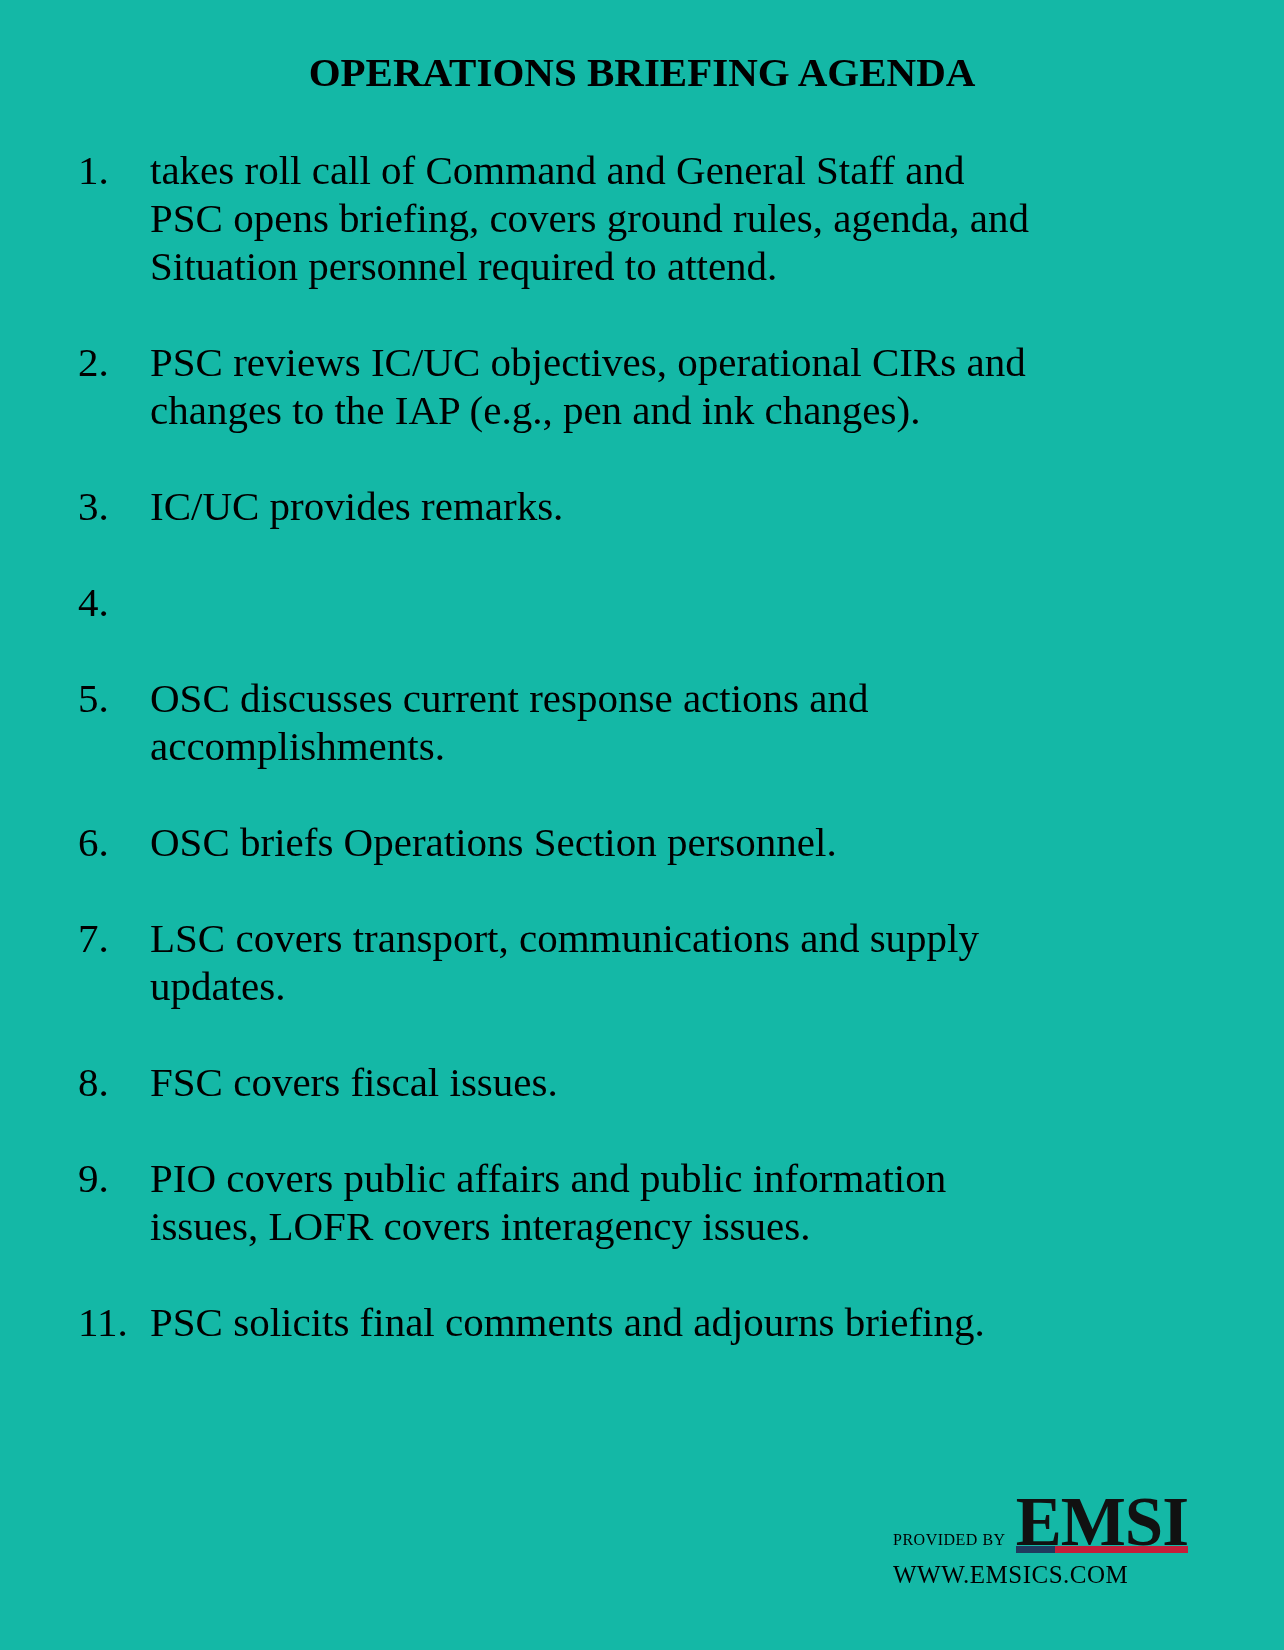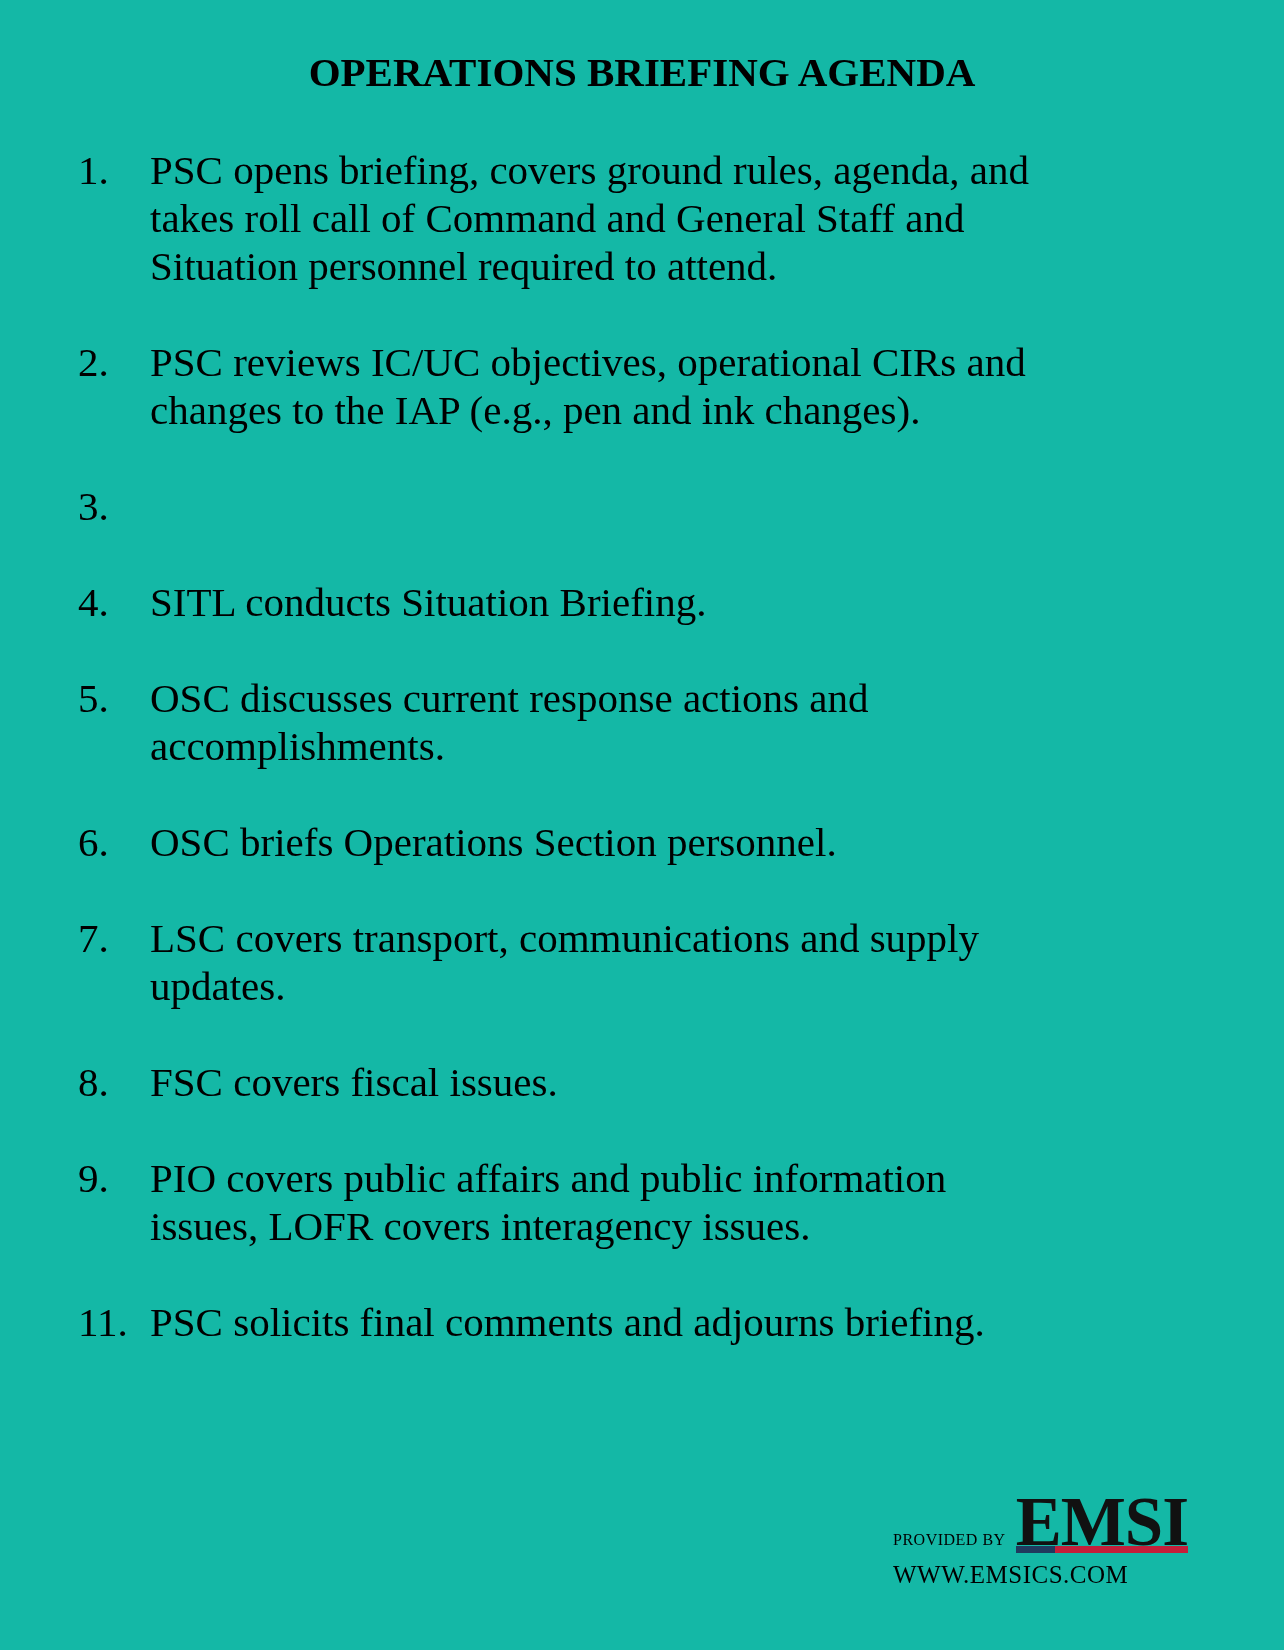--- a/index.html
+++ b/index.html
@@ -79,43 +79,43 @@
 
 <div class="page">
 
   <h1 class="title">OPERATIONS BRIEFING AGENDA</h1>
 
   <div class="agenda">
 
     <div class="item">
       <div class="num">1.</div>
       <div class="text">
+        <div class="line">takes roll call of Command and General Staff and</div>
         <div class="line">PSC opens briefing, covers ground rules, agenda, and</div>
-        <div class="line">takes roll call of Command and General Staff and</div>
         <div class="line">Situation personnel required to attend.</div>
       </div>
     </div>
 
     <div class="item">
       <div class="num">2.</div>
       <div class="text">
         <div class="line">PSC reviews IC/UC objectives, operational CIRs and</div>
         <div class="line">changes to the IAP (e.g., pen and ink changes).</div>
       </div>
     </div>
 
     <div class="item">
       <div class="num">3.</div>
+      <div class="text">
+        <div class="line">IC/UC provides remarks.</div>
+      </div>
     </div>
 
     <div class="item">
       <div class="num">4.</div>
-      <div class="text">
-        <div class="line">SITL conducts Situation Briefing.</div>
-      </div>
     </div>
 
     <div class="item">
       <div class="num">5.</div>
       <div class="text">
         <div class="line">OSC discusses current response actions and</div>
         <div class="line">accomplishments.</div>
       </div>
     </div>
 

